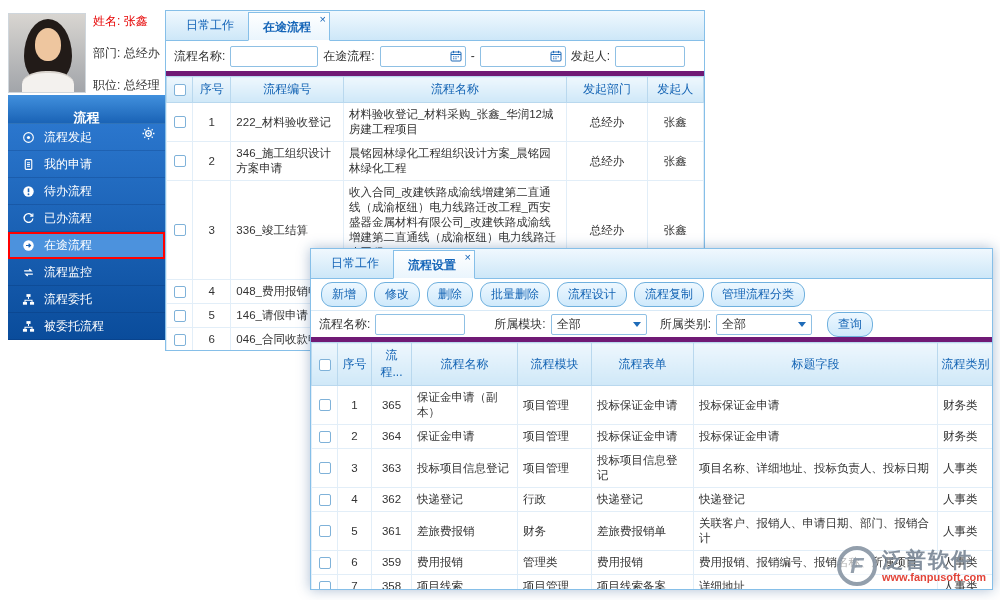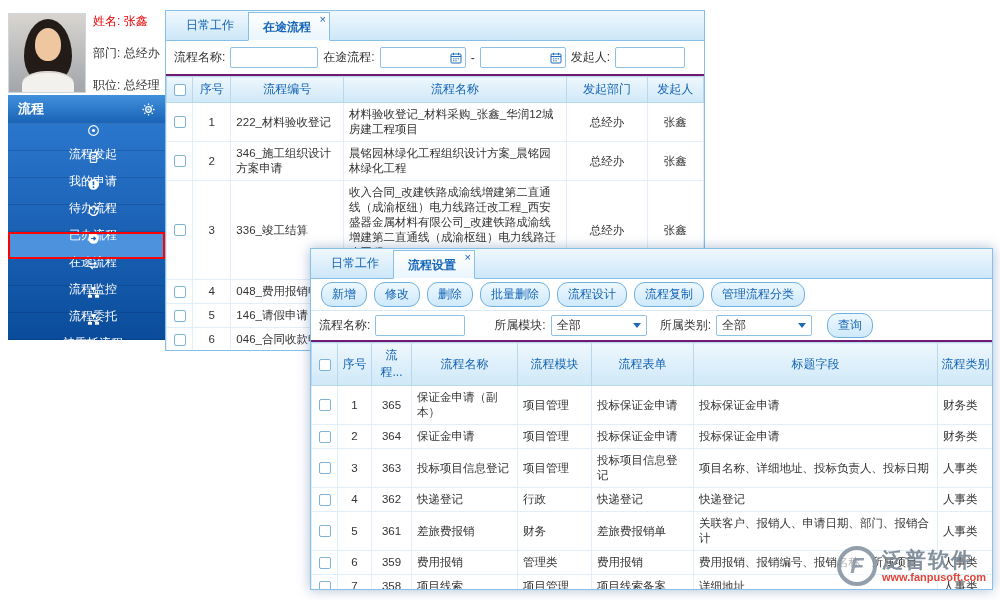--- a/index.html
+++ b/index.html
@@ -20,40 +20,40 @@
   .av-shirt { position: absolute; bottom: -7px; left: 13px; width: 52px; height: 28px;
     background: #f3f1ee; border-radius: 46% 46% 0 0; border-top: 2px solid #d9d4ce; }
   .pinfo { display: flex; flex-direction: column; gap: 16px; }
   .pline { font-size: 12px; line-height: 16px; color: #333; white-space: nowrap; }
   .pline.red { color: #e60000; }
   
   .sidebar { position: absolute; left: 8px; top: 95px; width: 157px;
     background: linear-gradient(180deg, #2f7cd4 0%, #0a4c9b 100%); }
   .sb-header { height: 28px; display: flex; align-items: center; padding: 14px 10px;
     background: linear-gradient(180deg, #4190dd, #1a63b6); color: #fff; font-weight: bold; font-size: 13px;
-    border-bottom: 1px solid rgba(0,30,80,0.25); }
+    border-bottom: 1px solid rgba(0,30,80,0.25); flex-direction: column; }
   .sb-gear { margin-left: auto; display: inline-flex; cursor: pointer; }
   .sb-item { height: 27px; display: flex; align-items: center; gap: 9px; padding-left: 13px;
-    color: #fff; font-size: 12px; cursor: pointer; border-bottom: 1px solid rgba(0,30,80,0.18); flex-direction: column; }
+    color: #fff; font-size: 12px; cursor: pointer; border-bottom: 1px solid rgba(0,30,80,0.18); }
   .sb-item.active { background: #4c92dd; outline: 2px solid #ff0000; outline-offset: -2px; }
   .sb-icon { display: inline-flex; width: 14px; justify-content: center; }
   
   .win { position: absolute; background: #fff; border: 1px solid #86bfe8; }
   .main-win { left: 165px; top: 10px; width: 540px; height: 341px; overflow: hidden; }
   .settings-win { left: 310px; top: 248px; width: 683px; height: 342px; overflow: hidden;
     box-shadow: 0 0 12px rgba(20, 70, 130, 0.35); z-index: 10; }
   .tabbar { height: 30px; background: linear-gradient(180deg, #f0f8fe, #cde7f8);
     border-bottom: 1px solid #86bfe8; display: flex; align-items: flex-end; padding-left: 6px; }
   .tab { padding: 0 14px; height: 29px; line-height: 29px; color: #1565b8; cursor: pointer; position: relative; }
   .tab.active { background: linear-gradient(180deg, #ffffff, #eaf5fd); border: 1px solid #86bfe8;
     border-bottom: 1px solid #fff; font-weight: bold; margin-bottom: -1px; padding: 0 18px 0 14px; }
   .tab-x { position: absolute; top: 0; right: 3px; font-size: 11px; line-height: 12px;
     color: #1565b8; font-weight: normal; cursor: pointer; }
   .filterbar { display: flex; align-items: center; gap: 5px; padding: 0 8px;
-    background: #fff; border-bottom: 2px solid #701a75; }
+    background: #fff; border-bottom: 5px solid #701a75; }
   .main-win .filterbar { height: 35px; }
   .settings-win .filterbar { height: 31px; }
   .flabel { white-space: nowrap; color: #333; }
   .finput { height: 21px; border: 1px solid #8fc0e4; border-radius: 2px; padding: 0 4px;
     font-size: 12px; outline: none; background: #fff; font-family: inherit; }
   .w88 { width: 88px; } .w70 { width: 70px; } .w90 { width: 90px; }
   .dateinput { width: 86px; height: 21px; border: 1px solid #8fc0e4; border-radius: 2px;
     background: #fff; display: inline-flex; align-items: center; justify-content: flex-end;
     padding: 0 3px; cursor: pointer; }
   .fselect { width: 96px; height: 21px; border: 1px solid #8fc0e4; border-radius: 2px;

